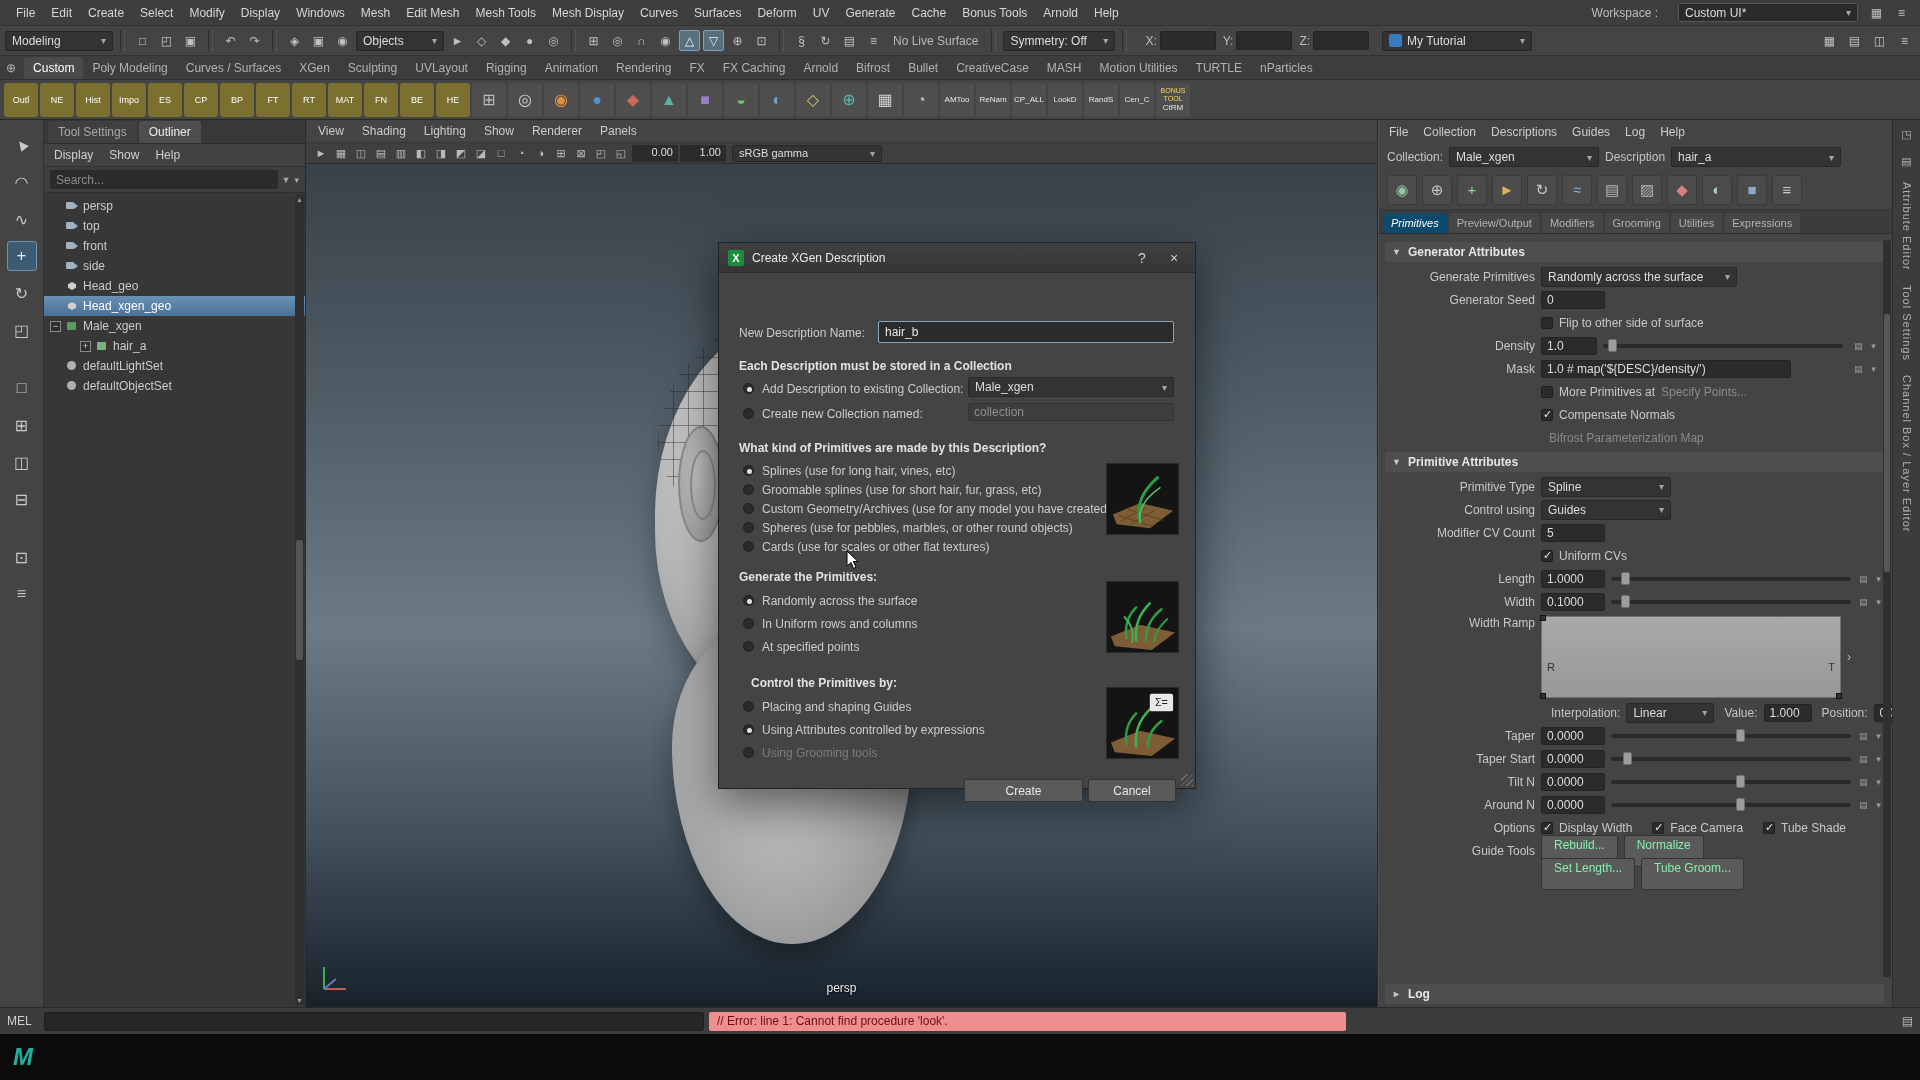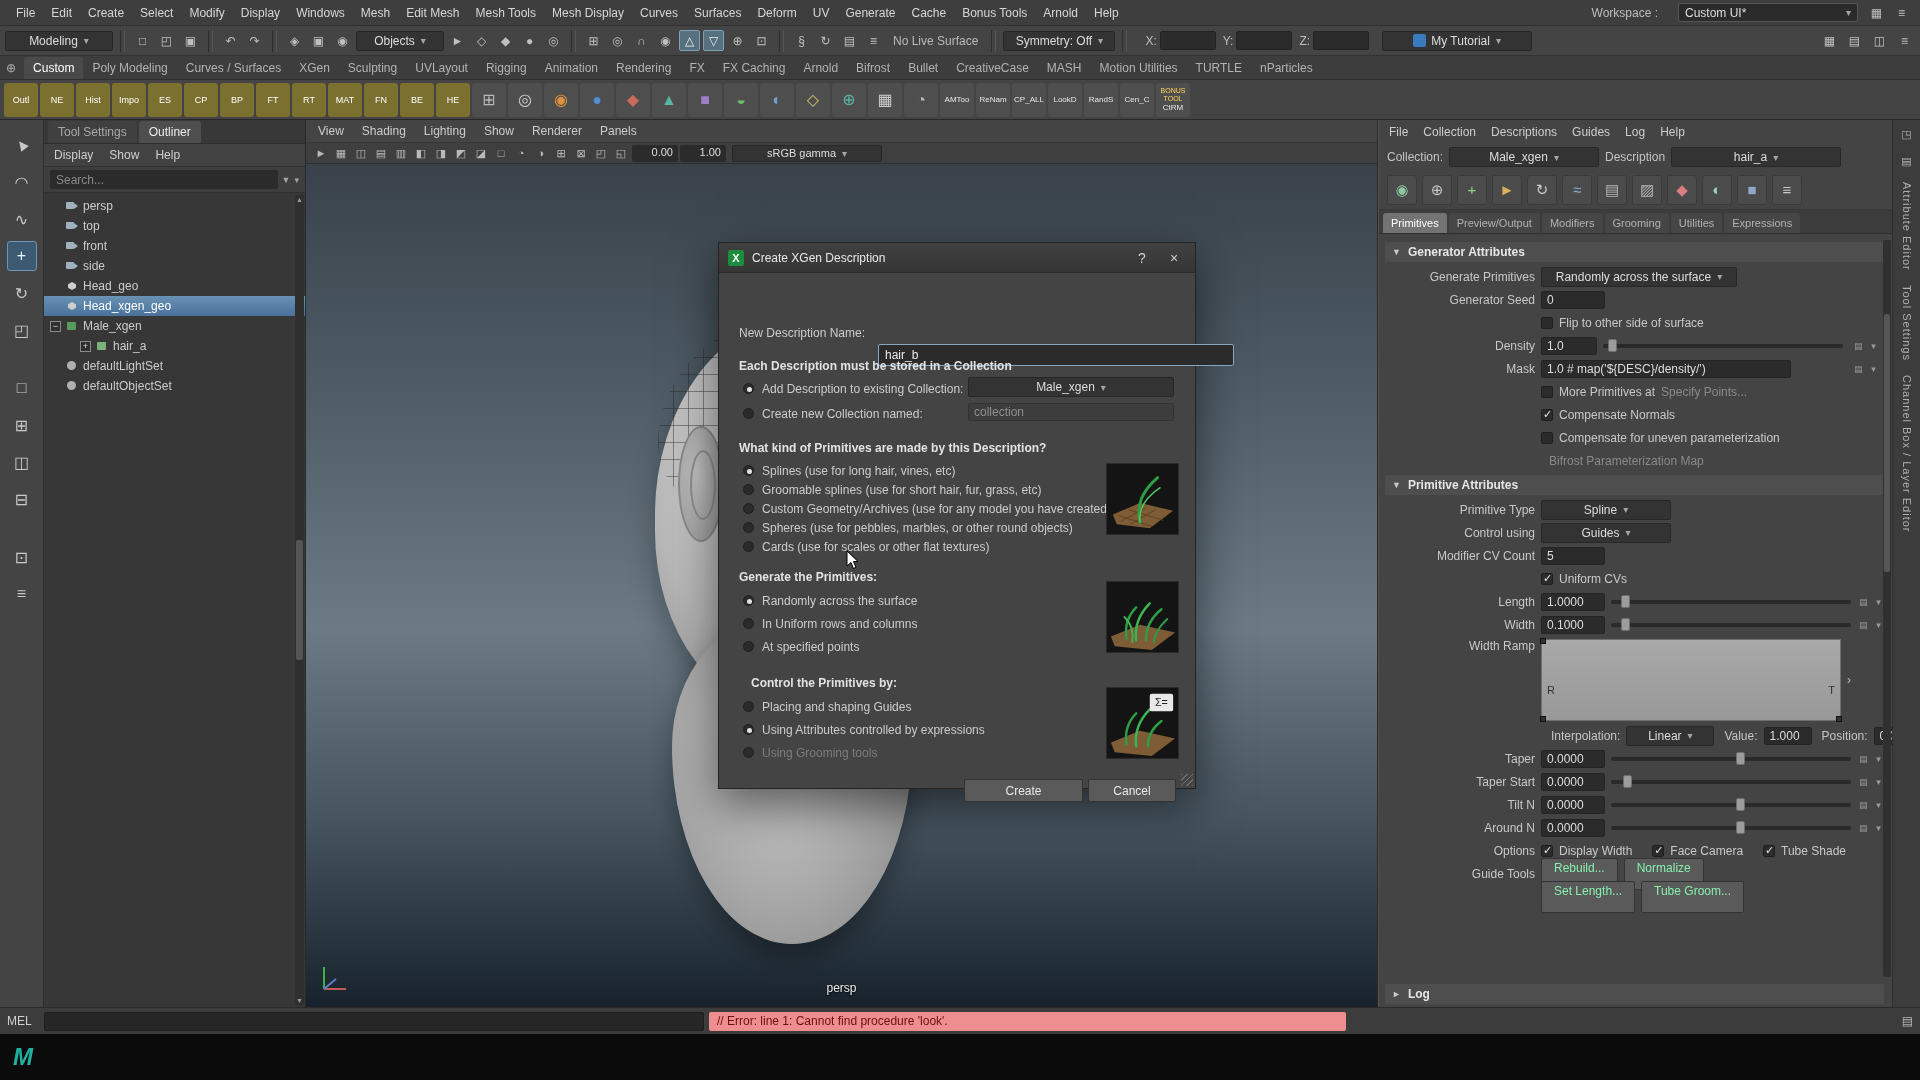--- a/index.html
+++ b/index.html
@@ -9,21 +9,21 @@
   
   .menubar{height:26px;background:#3e3e3e;border-bottom:1px solid #313131;display:flex;align-items:center;padding:0 8px;}
   .mitem{padding:5px 8px;color:#d6d6d6;cursor:default;}
   .workspace{margin-left:auto;display:flex;align-items:center;gap:20px;}
   .ws-label{color:#bdbdbd;}
   .ws-combo{width:180px;height:19px;background:#2b2b2b;border:1px solid #555;border-radius:2px;display:flex;align-items:center;justify-content:space-between;padding:0 6px;color:#ddd;}
   .mb-icons{display:flex;gap:4px;margin-left:8px;color:#b5b5b5;}
 
   
   .statusline{height:30px;background:#444;border-bottom:1px solid #323232;display:flex;align-items:center;gap:3px;padding:0 5px;}
-  .combo{display:flex;align-items:center;justify-content:center;background:#333;border:1px solid #272727;border-radius:2px;height:20px;padding:0 6px;color:#ddd;flex:none;}
+  .combo{display:flex;align-items:center;justify-content:space-between;background:#333;border:1px solid #272727;border-radius:2px;height:20px;padding:0 6px;color:#ddd;flex:none;}
   .carrow{color:#a5a5a5;font-size:10px;margin-left:6px;}
   .w48{width:48px}.w56{width:56px}.w64{width:64px}.w88{width:88px}.w108{width:108px}.w112{width:112px}.w130{width:130px}.w150{width:150px}.w170{width:170px}.w196{width:196px}.w206{width:206px}.w250{width:250px}
   .sep{width:5px;height:22px;border-left:1px solid #2d2d2d;border-right:1px solid #565656;margin:0 4px;flex:none;}
   .sicon{width:21px;height:21px;display:flex;align-items:center;justify-content:center;color:#c0c0c0;font-size:12px;border-radius:2px;flex:none;}
   .sicon.active{background:#57707f;border:1px solid #7fa0b5;color:#eee;}
   .live-label{color:#b9b9b9;padding:0 6px;white-space:nowrap;}
   .coordgrp{display:flex;align-items:center;gap:2px;margin-left:6px;}
   .coord-label{color:#bdbdbd;margin-left:5px;}
   .coord-field{width:56px;height:19px;background:#2b2b2b;border-radius:2px;border:1px solid #242424;}
   .tut-icon{width:13px;height:13px;background:#3a7bbf;border-radius:2px;flex:none;}
@@ -99,21 +99,21 @@
 
   
   .xgen{width:514px;background:#444;display:flex;flex-direction:column;flex:none;position:relative;border-left:1px solid #505050;}
   .xgen-menu{display:flex;gap:15px;align-items:center;height:24px;padding:0 10px;}
   .xgen-selrow{display:flex;align-items:center;gap:6px;height:26px;padding:0 8px;}
   .xlab{color:#c4c4c4;white-space:nowrap;}
   .xgen-icons{display:flex;gap:5px;align-items:center;height:40px;padding:0 8px;border-bottom:1px solid #383838;}
   .xicon{width:30px;height:30px;background:#4b4b4b;border:1px solid #3a3a3a;border-radius:3px;display:flex;align-items:center;justify-content:center;font-size:15px;flex:none;}
   .xgen-tabs{display:flex;align-items:flex-end;gap:2px;height:24px;background:#3c3c3c;padding:0 4px;border-bottom:1px solid #2f2f2f;}
   .xtab{padding:4px 8px;background:#464646;border-radius:3px 3px 0 0;color:#b2b2b2;font-size:11px;white-space:nowrap;}
-  .xtab.active{background:#737373;color:#fff;}
+  .xtab.active{background:#0c4a6e;color:#fff;font-style:italic;}
   .xgen-body{flex:1;padding:5px 8px 0 6px;display:flex;flex-direction:column;overflow:hidden;}
   .sec-header{height:20px;background:#4e4e4e;border-radius:2px;display:flex;align-items:center;gap:7px;padding:0 7px;color:#e6e6e6;font-weight:bold;margin:3px 0;flex:none;}
   .sec-tri{font-size:9px;color:#c9c9c9;font-weight:normal;}
   .arow{display:flex;align-items:center;height:23px;gap:6px;flex:none;}
   .alabel{width:150px;text-align:right;color:#c8c8c8;flex:none;white-space:nowrap;overflow:hidden;}
   .spacer{width:150px;flex:none;}
   .afield{background:#2b2b2b;border:1px solid #242424;border-radius:2px;height:18px;line-height:16px;padding:0 5px;color:#ddd;flex:none;white-space:nowrap;overflow:hidden;}
   .afield.disabled{background:#3d3d3d;border-color:#333;color:#8f8f8f;}
   .namefield{background:#2b2b2b;border:1px solid #86a7c2;border-radius:2px;height:22px;line-height:20px;padding:0 6px;color:#e8e8e8;}
   .slider{width:240px;height:4px;background:#2a2a2a;border-radius:2px;position:relative;flex:none;}
@@ -711,25 +711,20 @@
           <span class="cblabel">More Primitives at</span>
           <span class="graylabel">Specify Points...</span>
         </div>
 
         <div class="arow">
           <span class="spacer"></span>
           <span class="cb checked"></span>
           <span class="cblabel">Compensate Normals</span>
         </div>
 
-        <div class="arow">
-          <span class="spacer"></span>
-          <span class="cb"></span>
-          <span class="cblabel">Compensate for uneven parameterization</span>
-        </div>
 
         <div class="arow">
           <span class="spacer" style="width:158px;"></span>
           <span class="graylabel">Bifrost Parameterization Map</span>
         </div>
 
         <div class="sec-header">
           <span class="sec-tri">▼</span>
           <span>Primitive Attributes</span>
         </div>
@@ -915,21 +910,21 @@
   <div class="dialog">
     <div class="dlg-title">
       <span class="dlg-icon">X</span>
       <span class="dlg-title-text">Create XGen Description</span>
       <span class="dlg-help">?</span>
       <span class="dlg-close">×</span>
     </div>
     <div class="dlg-body">
 
       <span class="dpos" style="left:20px;top:53px;">New Description Name:</span>
-      <div class="dpos namefield" style="left:159px;top:48px;width:356px;margin-top:23px;">hair_b</div>
+      <div class="dpos namefield" style="left:159px;top:48px;width:296px;">hair_b</div>
 
       <span class="dpos dsec" style="left:20px;top:86px;">Each Description must be stored in a Collection</span>
 
       <div class="dpos rrow on" style="left:24px;top:106px;">
         <span class="radio"></span>
         <span class="rlabel">Add Description to existing Collection:</span>
       </div>
       <div class="dpos combo w206" style="left:249px;top:104px;">
         <span>Male_xgen</span>
         <span class="carrow">▾</span>

